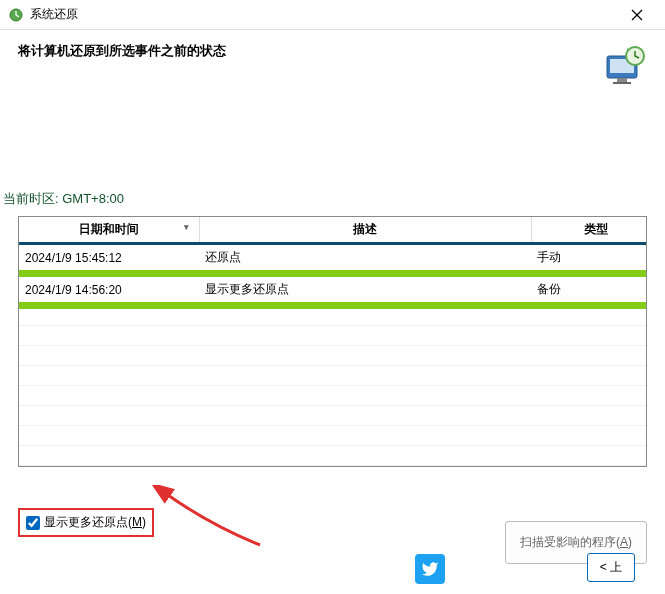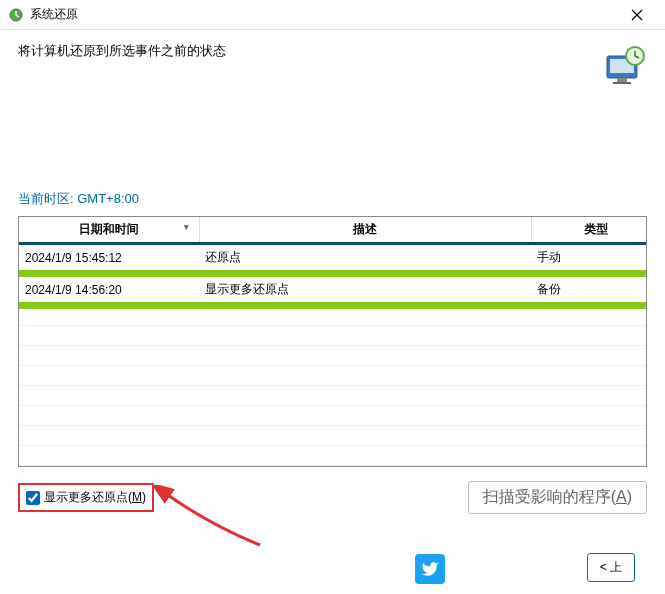--- a/index.html
+++ b/index.html
@@ -26,27 +26,27 @@
       display: flex; align-items: center; justify-content: center;
       cursor: pointer;
       font-size: 14px;
       color: #000;
     }
     .subtitle-row {
       display: flex;
       align-items: flex-start;
       padding: 12px 18px 0 18px;
     }
-    .subtitle { font-size: 13px; font-weight: normal; color: #000; flex: 1; }
+    .subtitle { font-size: 13px; font-weight: bold; color: #000; flex: 1; }
     .big-icon { width: 48px; height: 48px; }
     .timezone {
-      padding: 0 18px 8px 18px;
+      padding: 0 18px 8px 3px;
       margin-top: 100px;
       font-size: 13px;
-      color: #0369a1;
+      color: #14532d;
     }
     .table-wrap {
       margin: 0 18px;
       border: 1px solid #888;
     }
     table {
       width: 100%;
       border-collapse: collapse;
       font-size: 12px;
     }
@@ -90,25 +90,26 @@
     .checkbox-wrap input[type=checkbox] {
       width: 14px; height: 14px; margin-right: 4px;
       accent-color: #0067c0;
     }
     .checkbox-label { color: #000; }
     .checkbox-label .ul { text-decoration: underline; }
     .spacer { flex: 1; }
     .scan-btn {
       border: 1px solid #bbb;
       background: #fdfdfd;
-      padding: 5px 14px;
+      padding: 12px 14px;
       border-radius: 3px;
       color: #666;
-      font-size: 16px;
+      font-size: 12px;
       cursor: pointer;
+      margin-top: 40px;
     }
     .scan-btn .ul { text-decoration: underline; }
     .nav-row {
       position: absolute;
       bottom: 12px;
       right: 30px;
       display: flex;
       gap: 8px;
     }
     .nav-btn {

